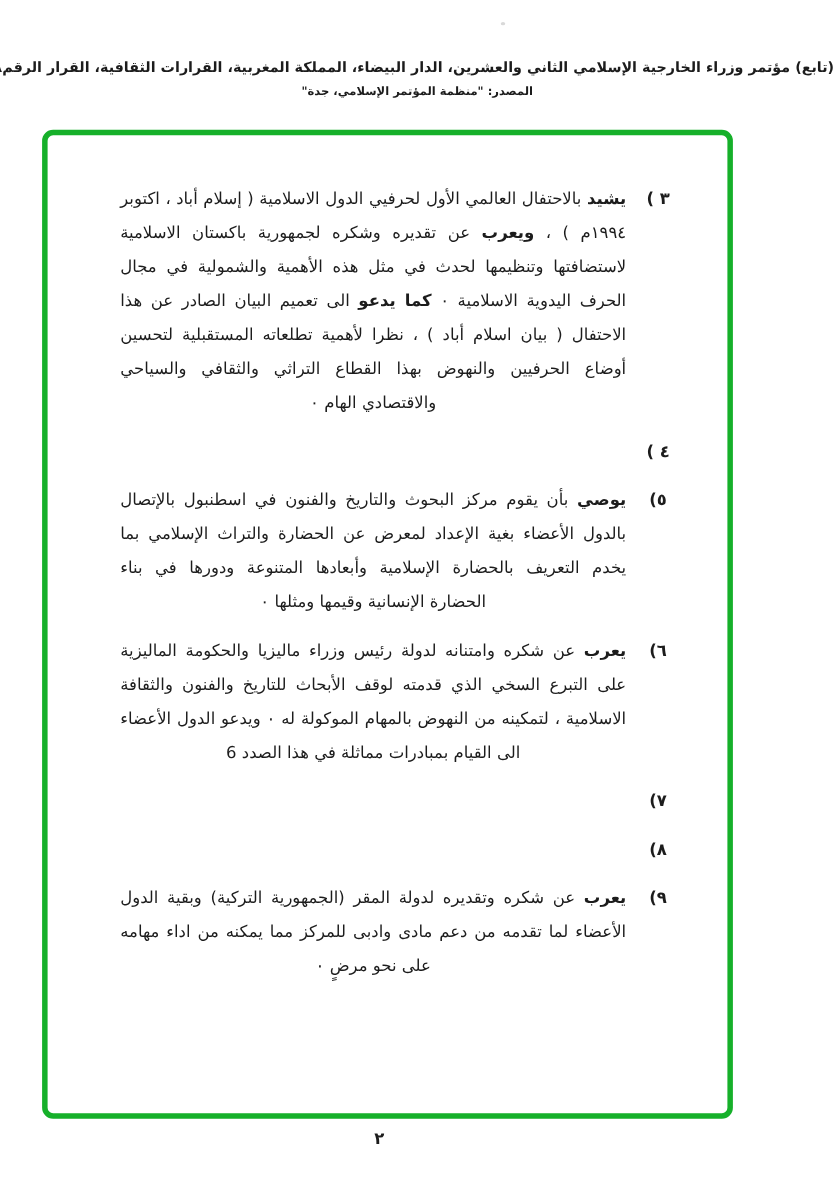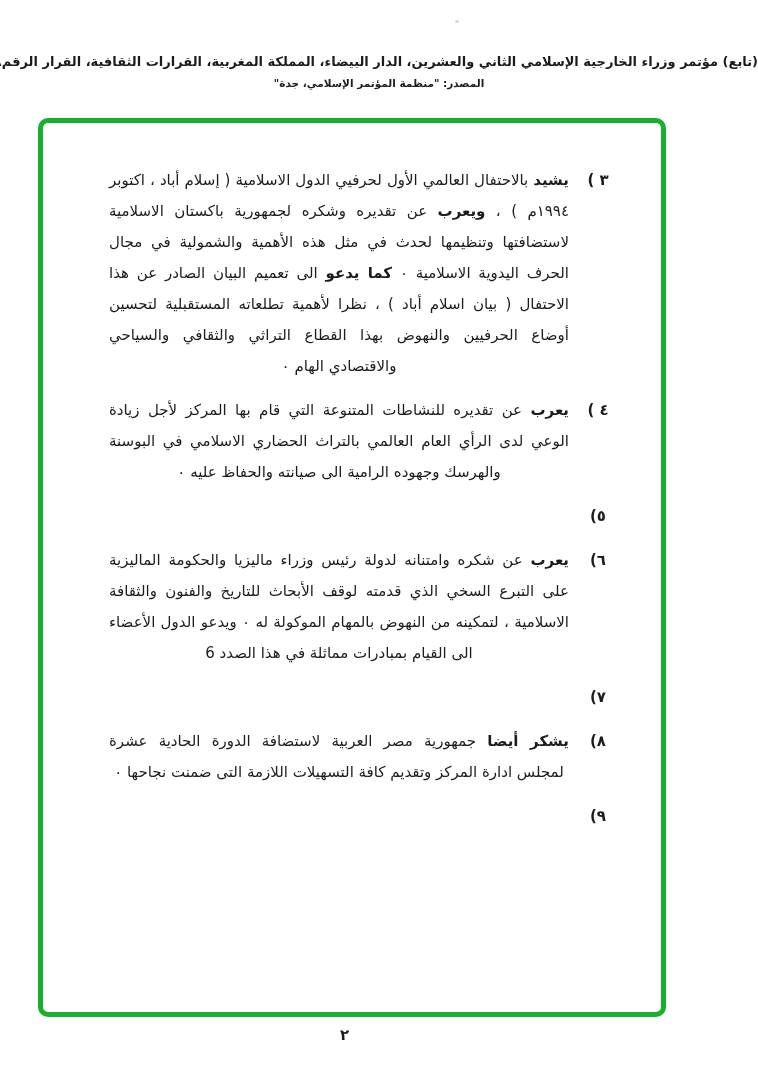--- a/index.html
+++ b/index.html
@@ -76,37 +76,37 @@
   </header>
 
   <div class="green-box" style="border-color: rgb(22, 176, 42);">
     <div class="items" id="items">
         <div class="item">
           <div class="num">٣ )</div>
           <div class="txt"><b>يشيد</b><span> بالاحتفال العالمي الأول لحرفيي الدول الاسلامية ( إسلام أباد ، اكتوبر ١٩٩٤م ) ، </span><b>ويعرب</b><span> عن تقديره وشكره لجمهورية باكستان الاسلامية لاستضافتها وتنظيمها لحدث في مثل هذه الأهمية والشمولية في مجال الحرف اليدوية الاسلامية ٠ </span><b>كما يدعو</b><span> الى تعميم البيان الصادر عن هذا الاحتفال ( بيان اسلام أباد ) ، نظرا لأهمية تطلعاته المستقبلية لتحسين أوضاع الحرفيين والنهوض بهذا القطاع التراثي والثقافي والسياحي والاقتصادي الهام ٠</span></div>
         </div>
         <div class="item">
           <div class="num">٤ )</div>
-          <div class="txt"><b>يعرب</b><span> عن تقديره للنشاطات المتنوعة التي قام بها المركز لأجل زيادة الوعي لدى الرأي العام العالمي بالتراث الحضاري الاسلامي في البوسنة والهرسك وجهوده الرامية الى صيانته والحفاظ عليه ٠</span></div>
         </div>
         <div class="item">
           <div class="num">٥)</div>
+          <div class="txt"><b>يوصي</b><span> بأن يقوم مركز البحوث والتاريخ والفنون في اسطنبول بالإتصال بالدول الأعضاء بغية الإعداد لمعرض عن الحضارة والتراث الإسلامي بما يخدم التعريف بالحضارة الإسلامية وأبعادها المتنوعة ودورها في بناء الحضارة الإنسانية وقيمها ومثلها ٠</span></div>
         </div>
         <div class="item">
           <div class="num">٦)</div>
           <div class="txt"><b>يعرب</b><span> عن شكره وامتنانه لدولة رئيس وزراء ماليزيا والحكومة الماليزية على التبرع السخي الذي قدمته لوقف الأبحاث للتاريخ والفنون والثقافة الاسلامية ، لتمكينه من النهوض بالمهام الموكولة له ٠ ويدعو الدول الأعضاء الى القيام بمبادرات مماثلة في هذا الصدد 6</span></div>
         </div>
         <div class="item">
           <div class="num">٧)</div>
         </div>
         <div class="item">
           <div class="num">٨)</div>
-          <div class="txt"><b>يشكر أيضا</b><span> جمهورية مصر العربية لاستضافة الدورة الحادية عشرة لمجلس ادارة المركز وتقديم كافة التسهيلات اللازمة التى ضمنت نجاحها ٠</span></div>
         </div>
         <div class="item">
           <div class="num">٩)</div>
+          <div class="txt"><b>يعرب</b><span> عن شكره وتقديره لدولة المقر (الجمهورية التركية) وبقية الدول الأعضاء لما تقدمه من دعم مادى وادبى للمركز مما يمكنه من اداء مهامه على نحو مرضٍ ٠</span></div>
         </div>
       </div>
   </div>
 
   <div class="page-num">٢</div>
 
 </div>
 
 </body></html>

